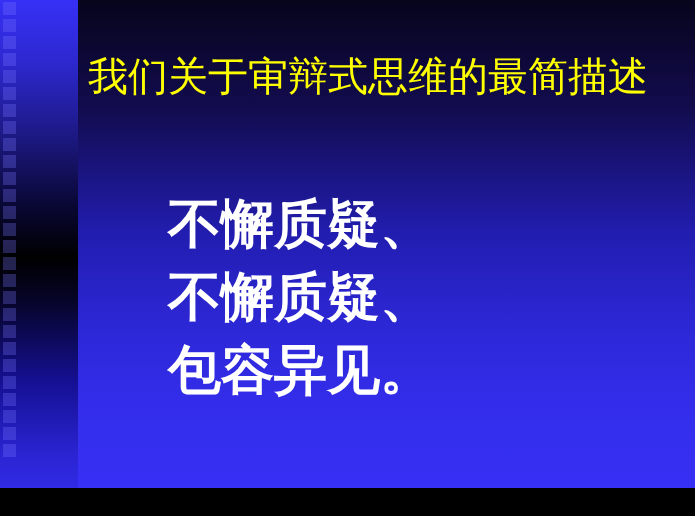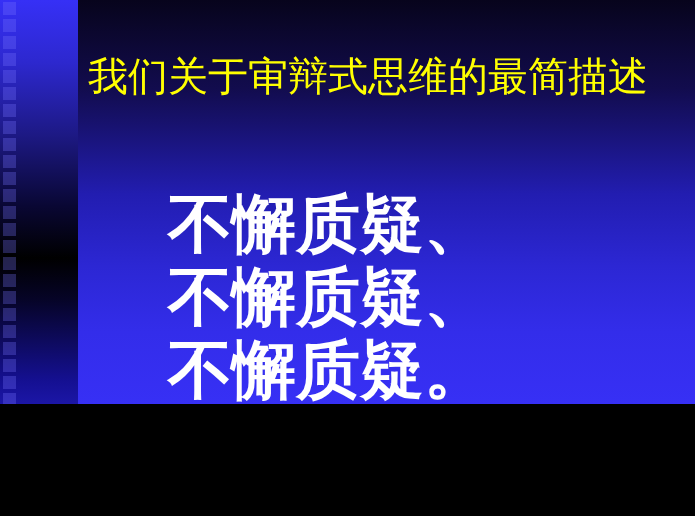--- a/index.html
+++ b/index.html
@@ -3,21 +3,21 @@
 <meta charset="utf-8">
 <style>
   html, body {
     margin: 0;
     padding: 0;
     background: #000;
   }
   #slide {
     position: relative;
     width: 695px;
-    height: 404px;
+    height: 488px;
     overflow: hidden;
     font-family: "Liberation Serif", "DejaVu Serif", serif;
     
     background: linear-gradient(to bottom,
         #07041c 0%,
         #120c4e 22%,
         #221db0 48%,
         #2c27d4 66%,
         #332dea 82%,
         #3730f5 100%);
@@ -69,21 +69,21 @@
     white-space: nowrap;
   }
 
   
   #body-text {
     position: absolute;
     left: 168px;
     top: 188px;
     width: 480px;
     color: #ffffff;
-    font-size: 64px;
+    font-size: 53px;
     line-height: 73px;
     font-weight: bold;
     white-space: nowrap;
   }
   .body-line { display: block; }
 </style>
 </head>
 <body>
 
 <div id="slide">
@@ -118,16 +118,16 @@
         <div class="sq" style="top: 427px; width: 13px; height: 13px;"></div>
         <div class="sq" style="top: 444px; width: 13px; height: 13px;"></div>
       </div>
   </div>
 
   <div id="title">我们关于审辩式思维的最简描述</div>
 
   <div id="body-text">
     <span class="body-line">不懈质疑、</span>
     <span class="body-line">不懈质疑、</span>
-    <span class="body-line">不懈质疑。</span>
+    <span class="body-line">包容异见。</span>
   </div>
 
 </div>
 
 </body></html>

